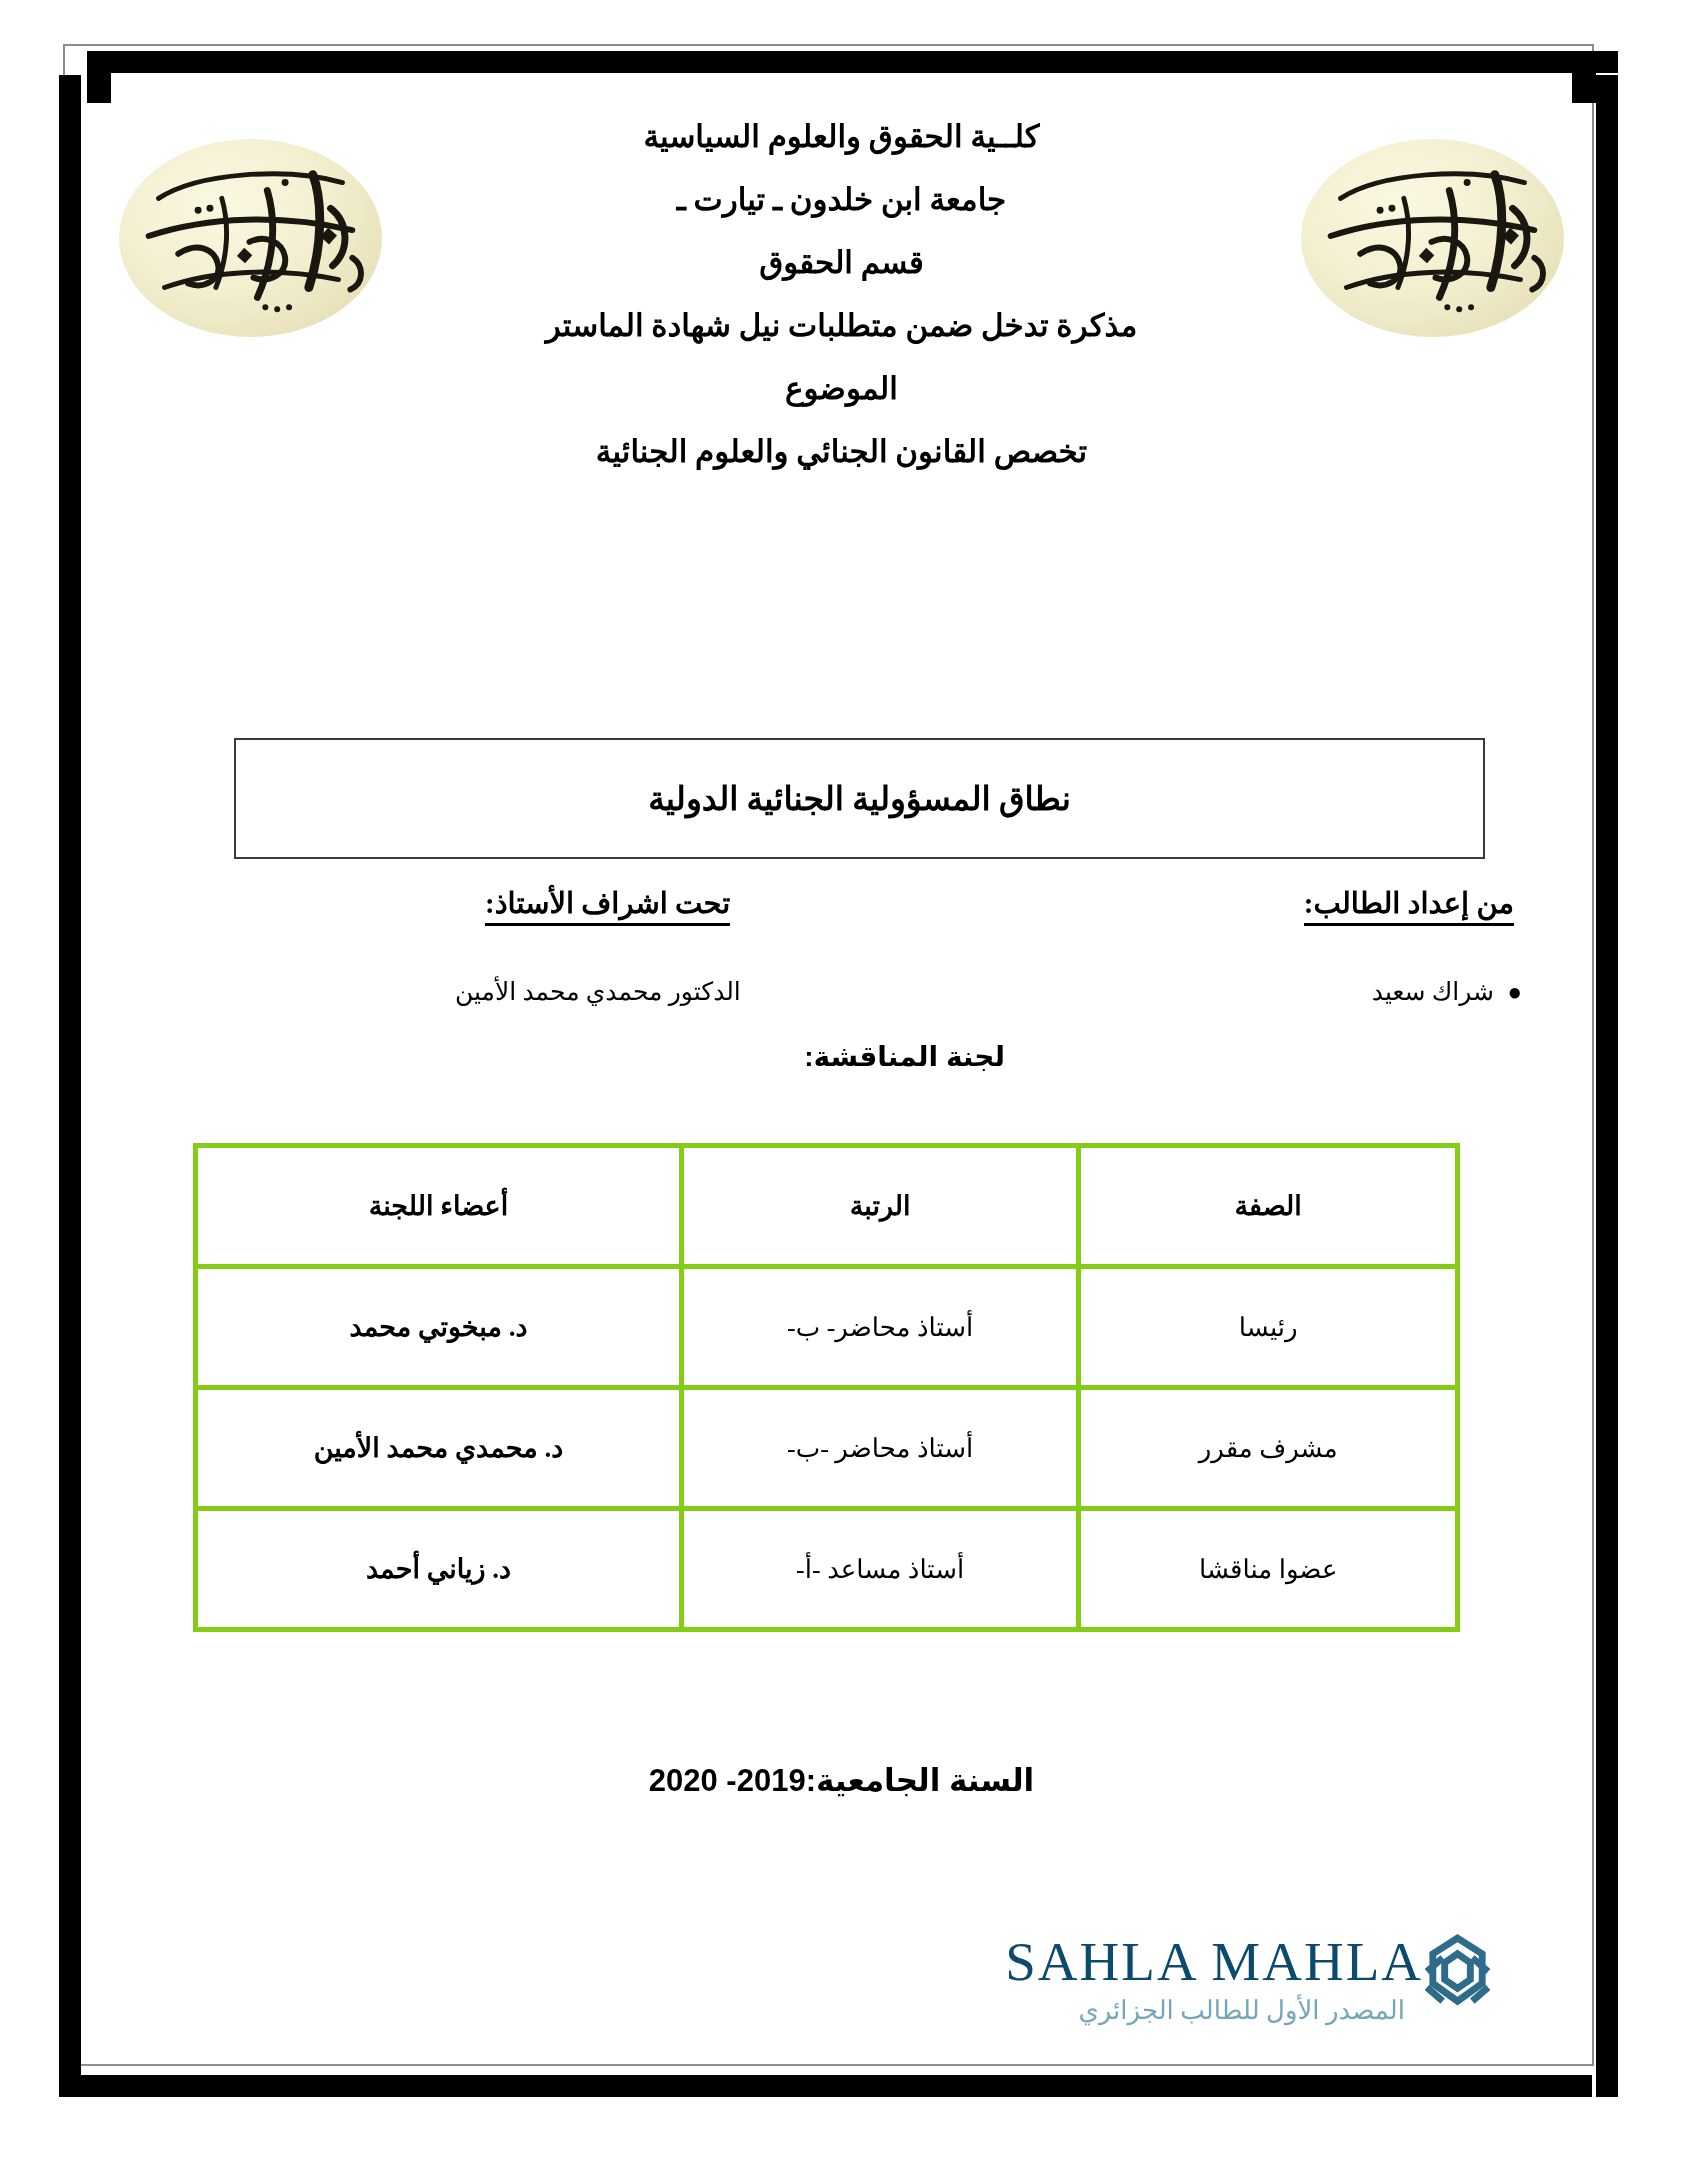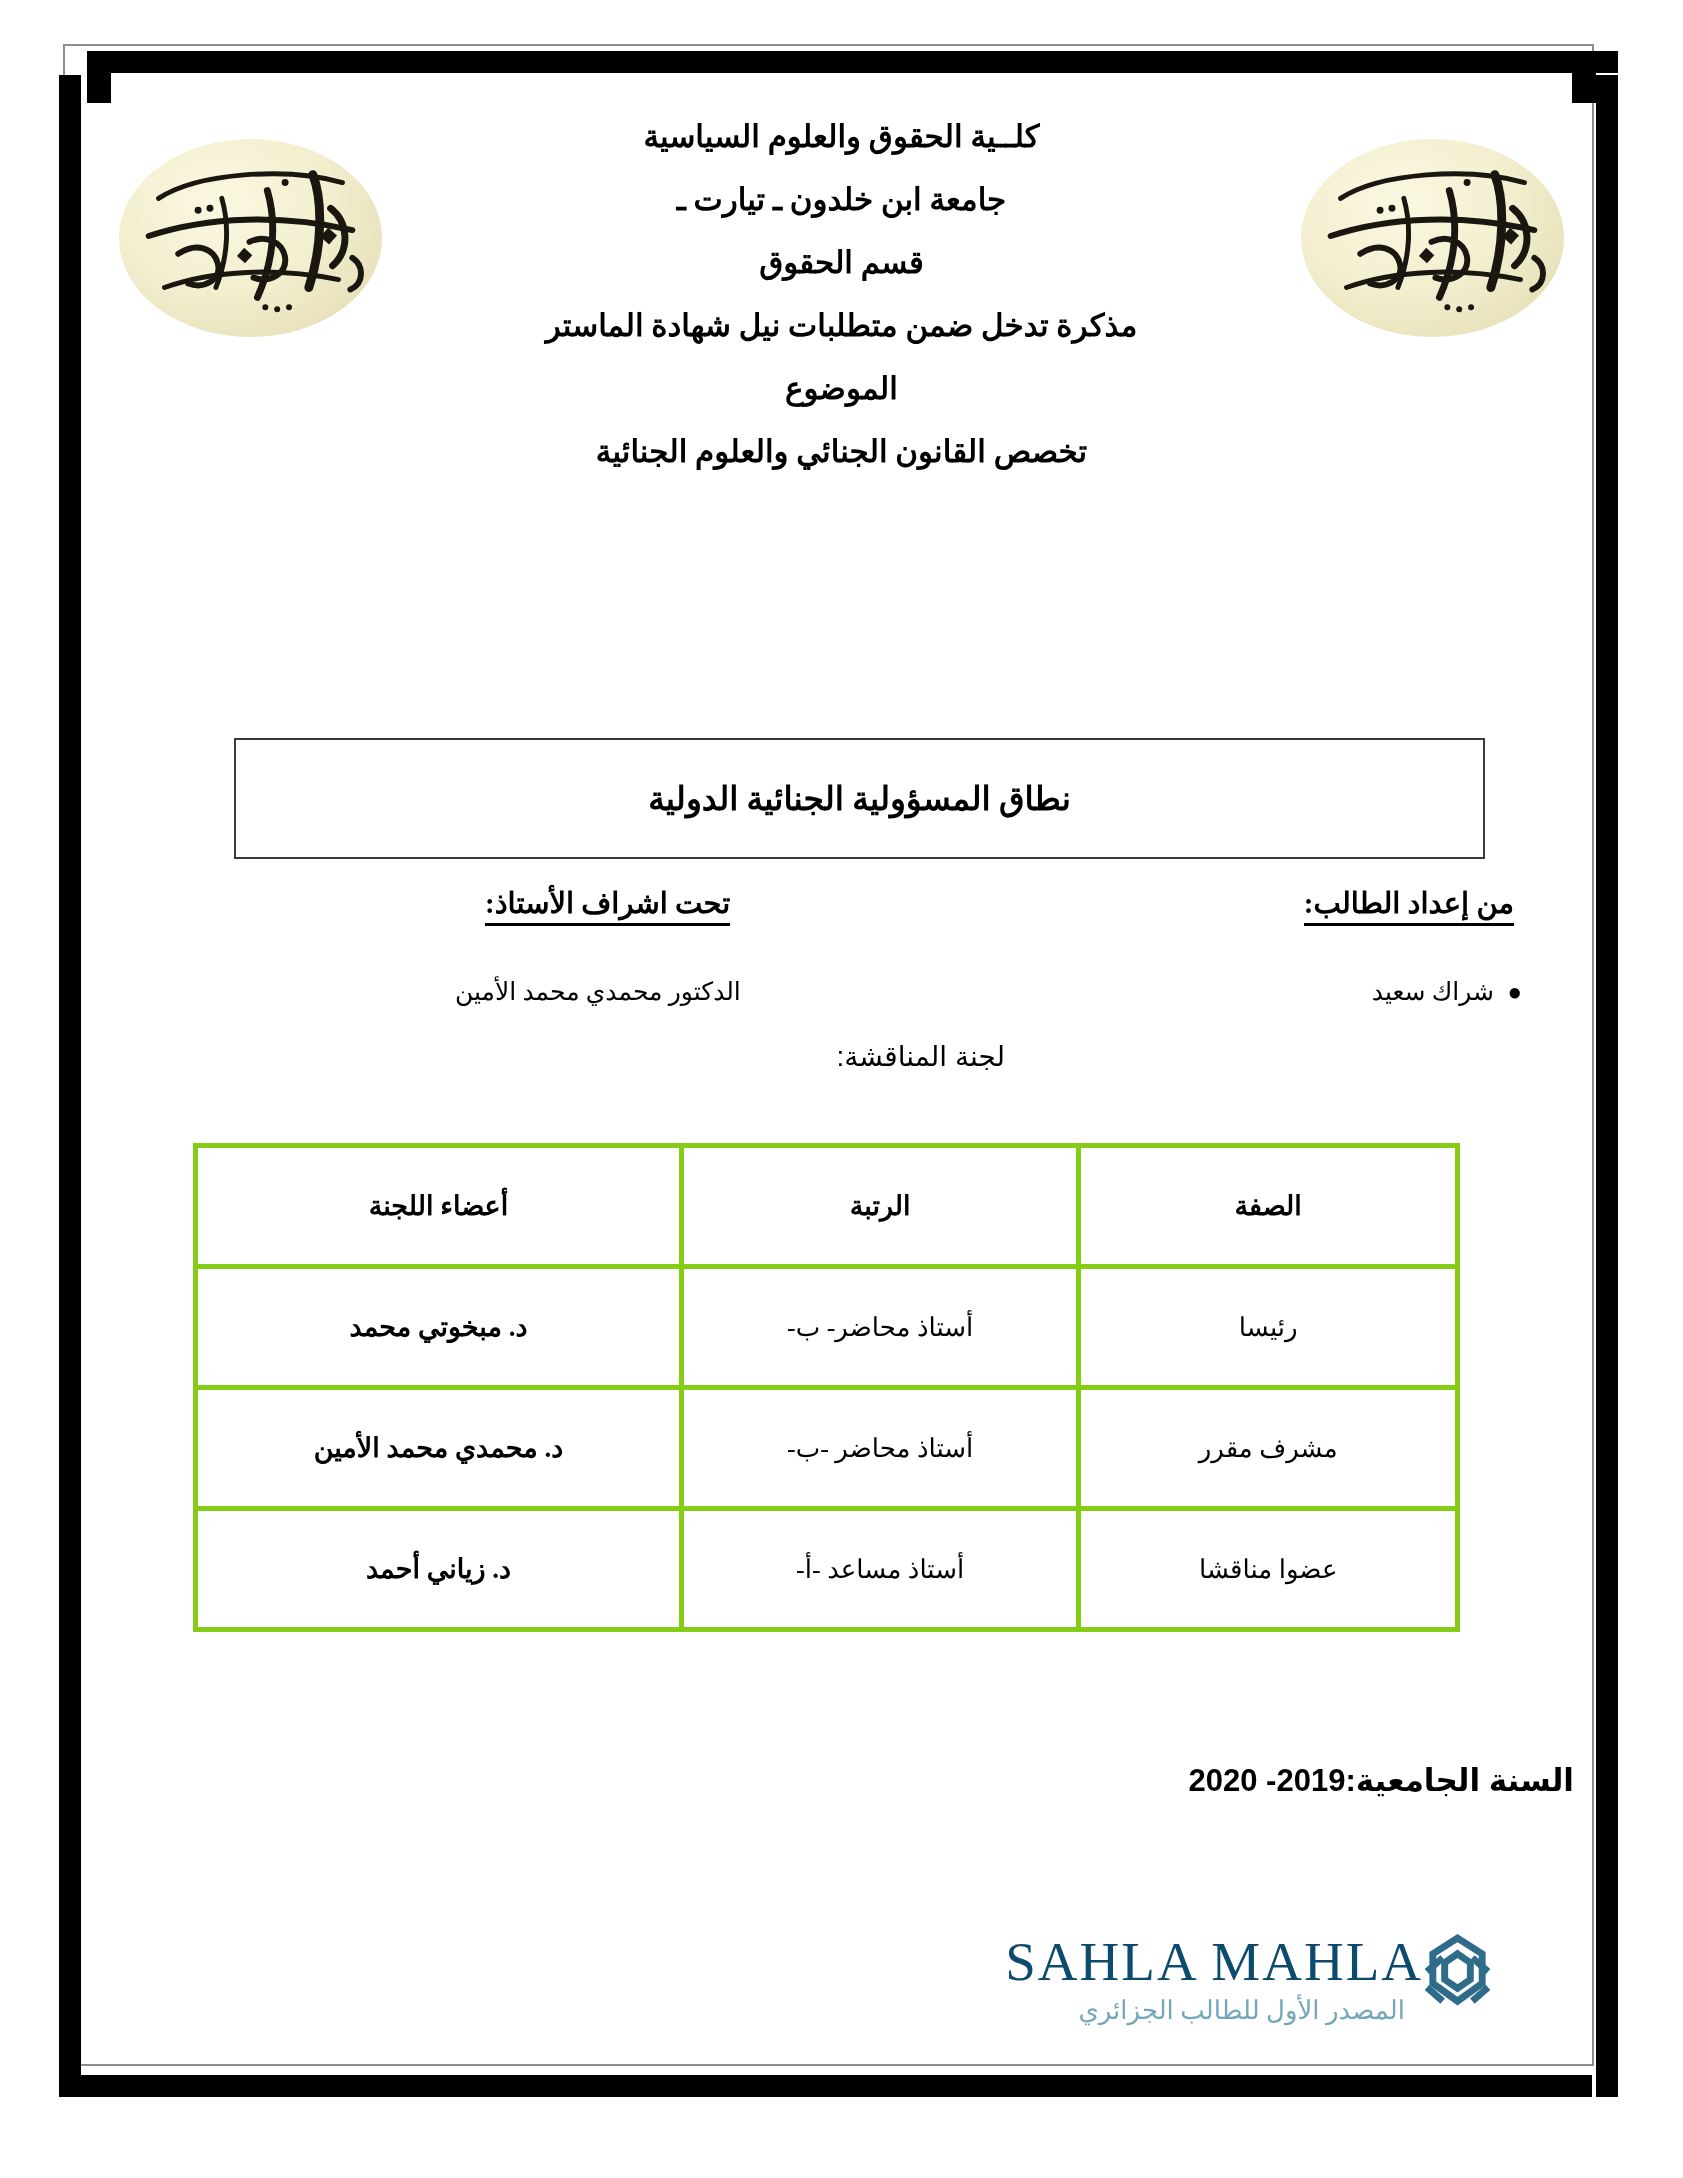--- a/index.html
+++ b/index.html
@@ -80,21 +80,21 @@
     font-size:25px;font-weight:normal;
   }
   #student-name{right:30px;}
   #student-bullet{position:absolute;right:2px;top:94px;font-size:24px;line-height:1;}
   #supervisor-name{left:287px;}
 
   
   #committee-label{
     position:absolute;right:569px;top:941px;
     font-family:"Liberation Sans","DejaVu Sans",sans-serif;
-    font-weight:normal;font-size:28px;
+    font-weight:bold;font-size:28px;
   }
 
   
   #committee-table{
     position:absolute;left:84px;top:1044px;width:1267px;
     border-collapse:collapse;table-layout:fixed;
   }
   #committee-table td,#committee-table th{
     border:5px solid #84cc16;
     text-align:center;vertical-align:middle;
@@ -108,21 +108,21 @@
     font-family:"Liberation Serif","DejaVu Serif",serif;
     font-size:26px;font-weight:normal;
   }
   #committee-table td.member{font-weight:bold;font-size:27px;}
   .col-member{width:38.5%;}
   .col-rank{width:31.5%;}
   .col-role{width:30%;}
 
   
   #academic-year{
-    position:absolute;left:0;right:0;top:1663px;text-align:right;
+    position:absolute;left:0;right:0;top:1663px;text-align:center;
     font-family:"Liberation Sans","DejaVu Sans",sans-serif;
     font-weight:bold;font-size:31px;direction:rtl;
   }
 
   
   #watermark{
     position:absolute;left:797px;top:1817px;width:594px;height:149px;
   }
   #wm-text{
     position:absolute;right:77px;top:14px;

